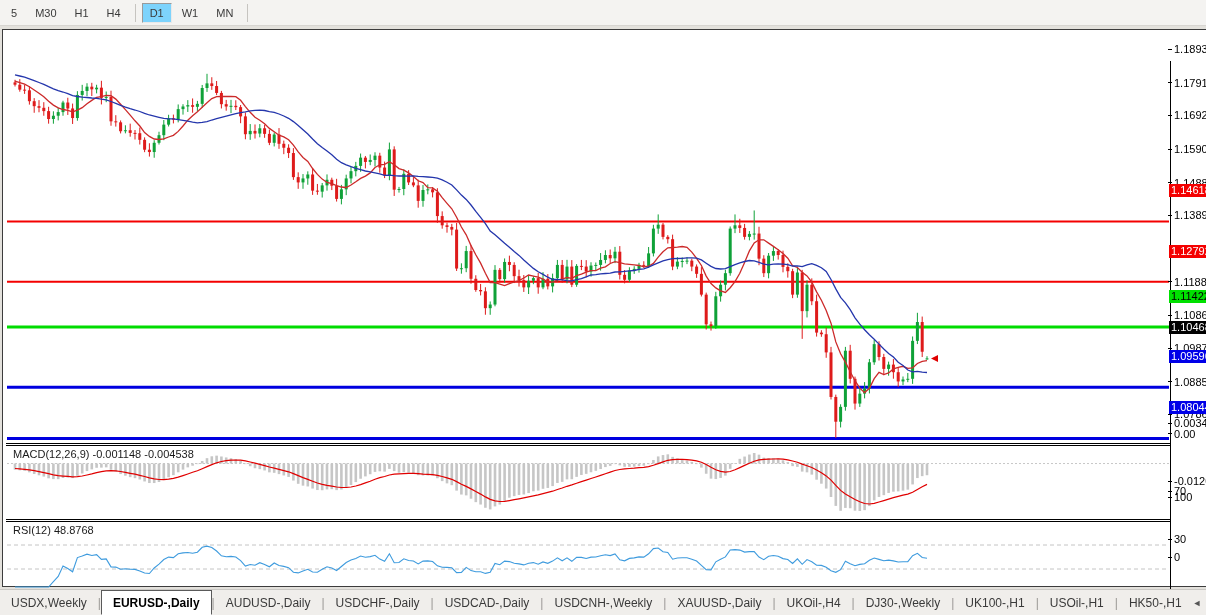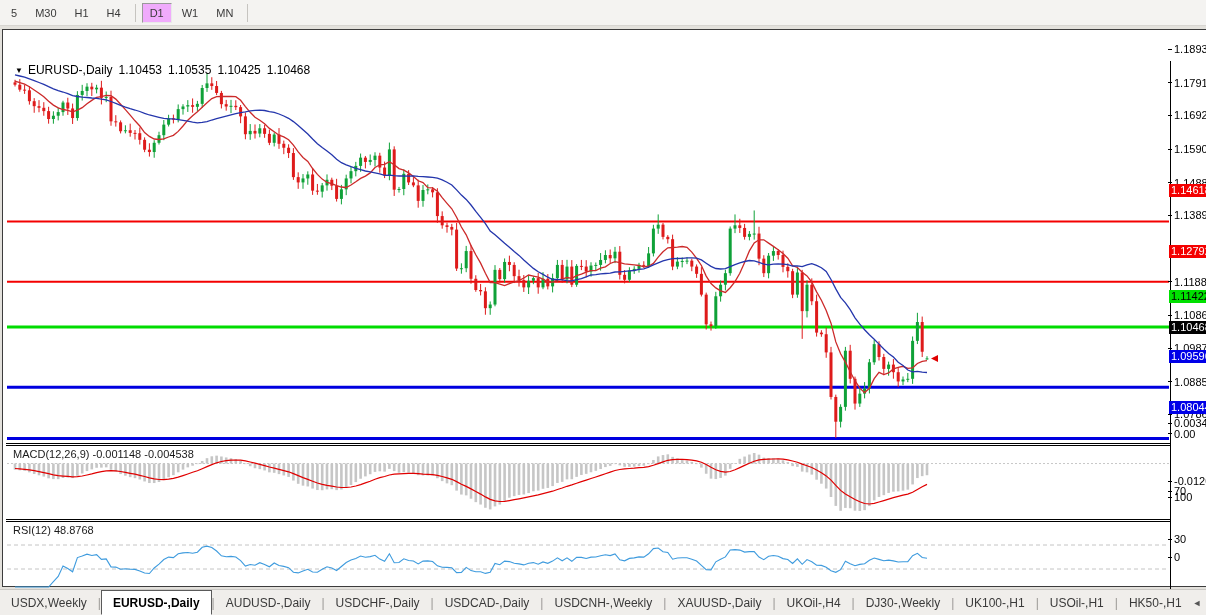--- a/index.html
+++ b/index.html
@@ -11,21 +11,21 @@
   
   #toolbar{
     position:absolute;left:0;top:0;width:1206px;height:26px;
     background:#f4f3f1;border-bottom:1px solid #d7d5d1;
     display:flex;align-items:center;padding-left:2px;box-sizing:border-box;
   }
   .tfbtn{
     font-size:11px;color:#3a3a3a;padding:3px 7px;margin:0 1px;border:1px solid transparent;
     cursor:default;white-space:nowrap;
   }
-  .tfbtn.pressed{background:#f0abfc;border:1px solid #9a9a9a;border-right-color:#e9e9e9;border-bottom-color:#e9e9e9;}
+  .tfbtn.pressed{background:#7dd3fc;border:1px solid #9a9a9a;border-right-color:#e9e9e9;border-bottom-color:#e9e9e9;}
   .tfsep{width:1px;height:18px;background:#c6c4c0;margin:0 5px;}
   
   #chartwin{
     position:absolute;left:2px;top:29px;width:1204px;height:558px;background:#fff;
     border-left:1px solid #3c3c3c;border-top:1px solid #3c3c3c;border-bottom:1px solid #3c3c3c;
     box-sizing:border-box;
   }
   .hsep{position:absolute;left:3px;width:1164px;height:1px;background:#000;}
   #axisline{position:absolute;left:1167px;top:31px;width:1px;height:534px;background:#000;}
   svg.panel{position:absolute;left:4px;overflow:visible;}
@@ -69,23 +69,20 @@
     <div class="tfbtn">H1</div>
     <div class="tfbtn">H4</div>
     <div class="tfsep"></div>
     <div class="tfbtn pressed">D1</div>
     <div class="tfbtn">W1</div>
     <div class="tfbtn">MN</div>
     <div class="tfsep"></div>
   </div>
 
 <div id="chartwin">
-  <div id="title">
-    <span class="tri">▼</span><span>EURUSD-,Daily</span><span class="q">1.10453</span><span class="q">1.10535</span><span class="q">1.10425</span><span class="q">1.10468</span>
-  </div>
 
   <svg class="panel" id="svg-main" style="top:31px" width="1162" height="382" viewBox="0 0 1162 382">
       <line x1="0" y1="160.4182148103345" x2="1162" y2="160.4182148103345" stroke="#f40000" stroke-width="2"></line>
       <line x1="0" y1="220.69057288516368" x2="1162" y2="220.69057288516368" stroke="#f40000" stroke-width="2"></line>
       <line x1="0" y1="265.91134537285075" x2="1162" y2="265.91134537285075" stroke="#00dc00" stroke-width="3"></line>
       <line x1="0" y1="326.18370344767993" x2="1162" y2="326.18370344767993" stroke="#0000e0" stroke-width="3"></line>
       <line x1="0" y1="377.4119070249719" x2="1162" y2="377.4119070249719" stroke="#0000e0" stroke-width="3"></line>
       <line x1="8" y1="18.772673685532872" x2="8" y2="25.493186295416564" stroke="#de1b1b" stroke-width="1"></line>
       <rect x="6.5" y="21.389095308044745" width="3" height="2.3105504190786377" fill="#de1b1b"></rect>
       <line x1="12.8" y1="18.140673597595903" x2="12.8" y2="30.69152499897277" stroke="#de1b1b" stroke-width="1"></line>

